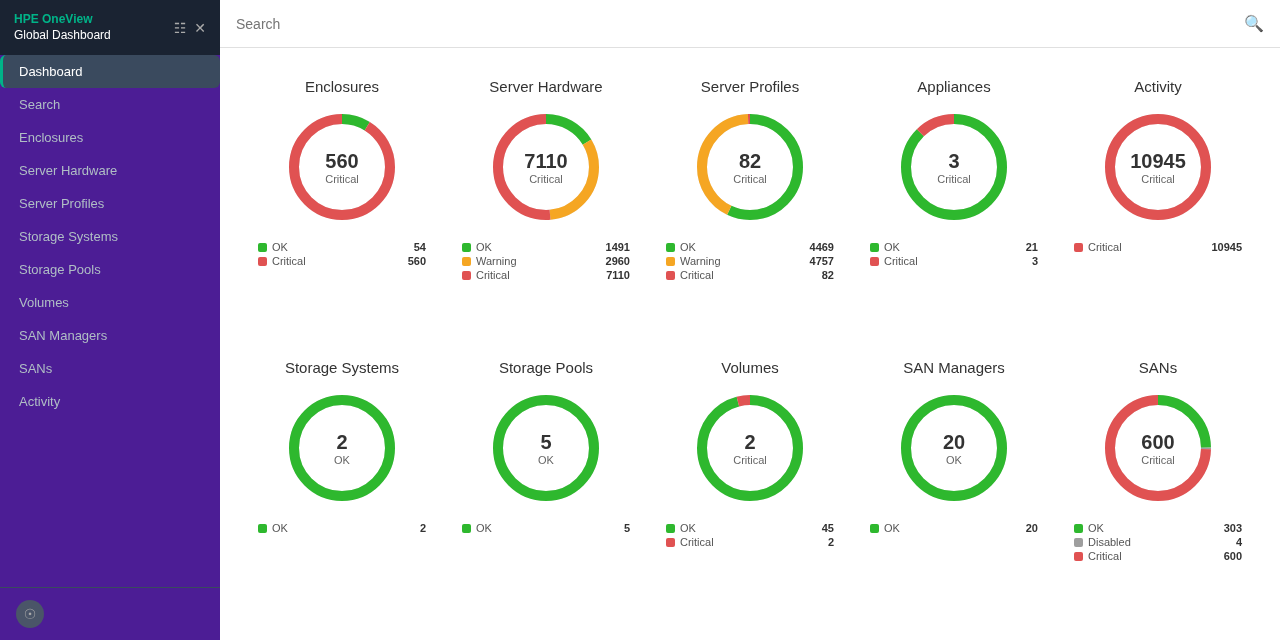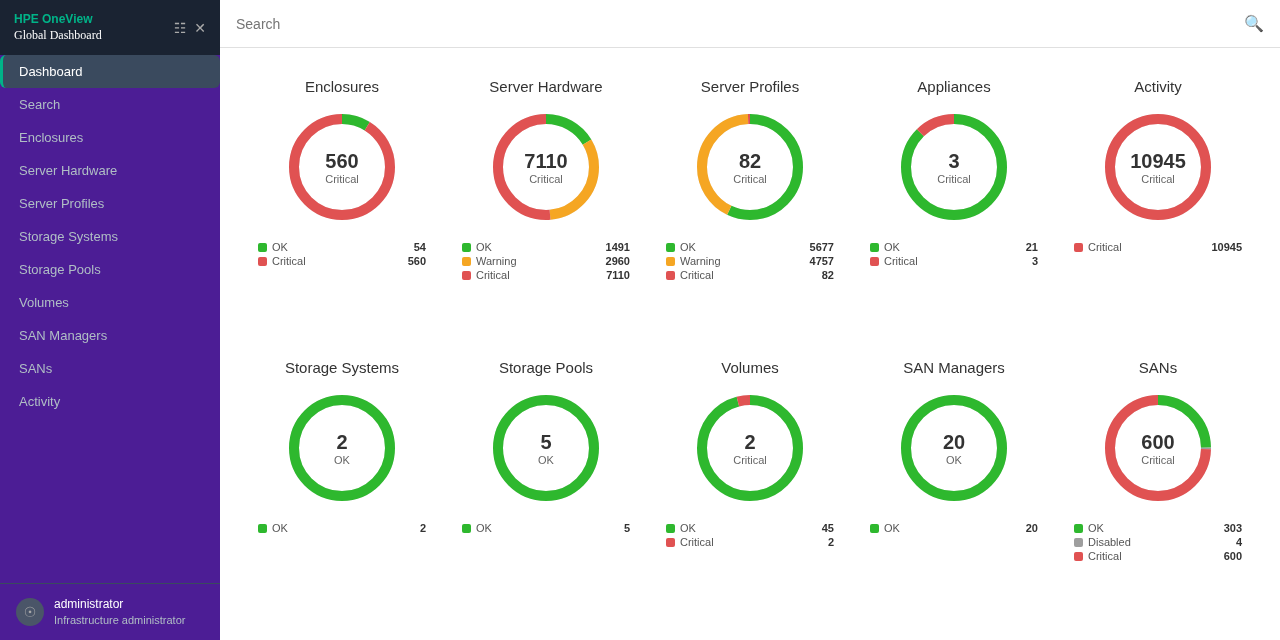--- a/index.html
+++ b/index.html
@@ -178,21 +178,21 @@
     .dot-disabled { background: #9e9e9e; }
   </style>
 </head>
 <body>
 
 <div class="sidebar">
   <div class="sidebar-header">
     <div>
       <div class="sidebar-logo-text">
         <span>HPE OneView</span><br>
-        <span style="color:#fff;font-weight:normal;font-family:Liberation Serif, serif;">Global Dashboard</span>
+        <span style="color:#fff;font-weight:normal;">Global Dashboard</span>
       </div>
     </div>
     <div class="sidebar-header-icons">
       <span class="sidebar-header-icon">☷</span>
       <span class="sidebar-header-icon">✕</span>
     </div>
   </div>
   <nav class="sidebar-nav">
 
   <div class="sidebar-item active">Dashboard</div>
@@ -202,24 +202,20 @@
       <div class="sidebar-item">Server Profiles</div>
       <div class="sidebar-item">Storage Systems</div>
       <div class="sidebar-item">Storage Pools</div>
       <div class="sidebar-item">Volumes</div>
       <div class="sidebar-item">SAN Managers</div>
       <div class="sidebar-item">SANs</div>
       <div class="sidebar-item">Activity</div>
     </nav>
   <div class="sidebar-footer">
     <div class="sidebar-footer-avatar">☉</div>
-    <div class="sidebar-footer-text">
-      <div class="name">administrator</div>
-      <div>Infrastructure administrator</div>
-    </div>
   </div>
 </div>
 
 <div class="main">
   <div class="topbar">
     <input class="search-input" type="text" placeholder="Search" style="">
     <span class="search-icon-right">🔍</span>
   </div>
   <div class="dashboard-grid" id="dashboard-grid">
 
@@ -283,21 +279,21 @@
             <circle cx="60" cy="60" r="48" fill="none" stroke="#f5a623" stroke-width="10" stroke-dasharray="127.18172371380632 174.41117103081382" stroke-dashoffset="-171.9682685833824" stroke-linecap="butt"></circle>
             <circle cx="60" cy="60" r="48" fill="none" stroke="#e05252" stroke-width="10" stroke-dasharray="2.4429024474314236 299.1499922971887" stroke-dashoffset="-299.1499922971887" stroke-linecap="butt"></circle>
           </svg><div class="donut-center">
             <span class="donut-value">82</span>
             <span class="donut-label">Critical</span>
           </div></div>
         <div class="legend">
           <div class="legend-row">
             <span class="legend-dot dot-ok"></span>
             <span class="legend-name">OK</span>
-            <span class="legend-num">5677</span>
+            <span class="legend-num">4469</span>
           </div>
           <div class="legend-row">
             <span class="legend-dot dot-warning"></span>
             <span class="legend-name">Warning</span>
             <span class="legend-num">4757</span>
           </div>
           <div class="legend-row">
             <span class="legend-dot dot-critical"></span>
             <span class="legend-name">Critical</span>
             <span class="legend-num">82</span>

